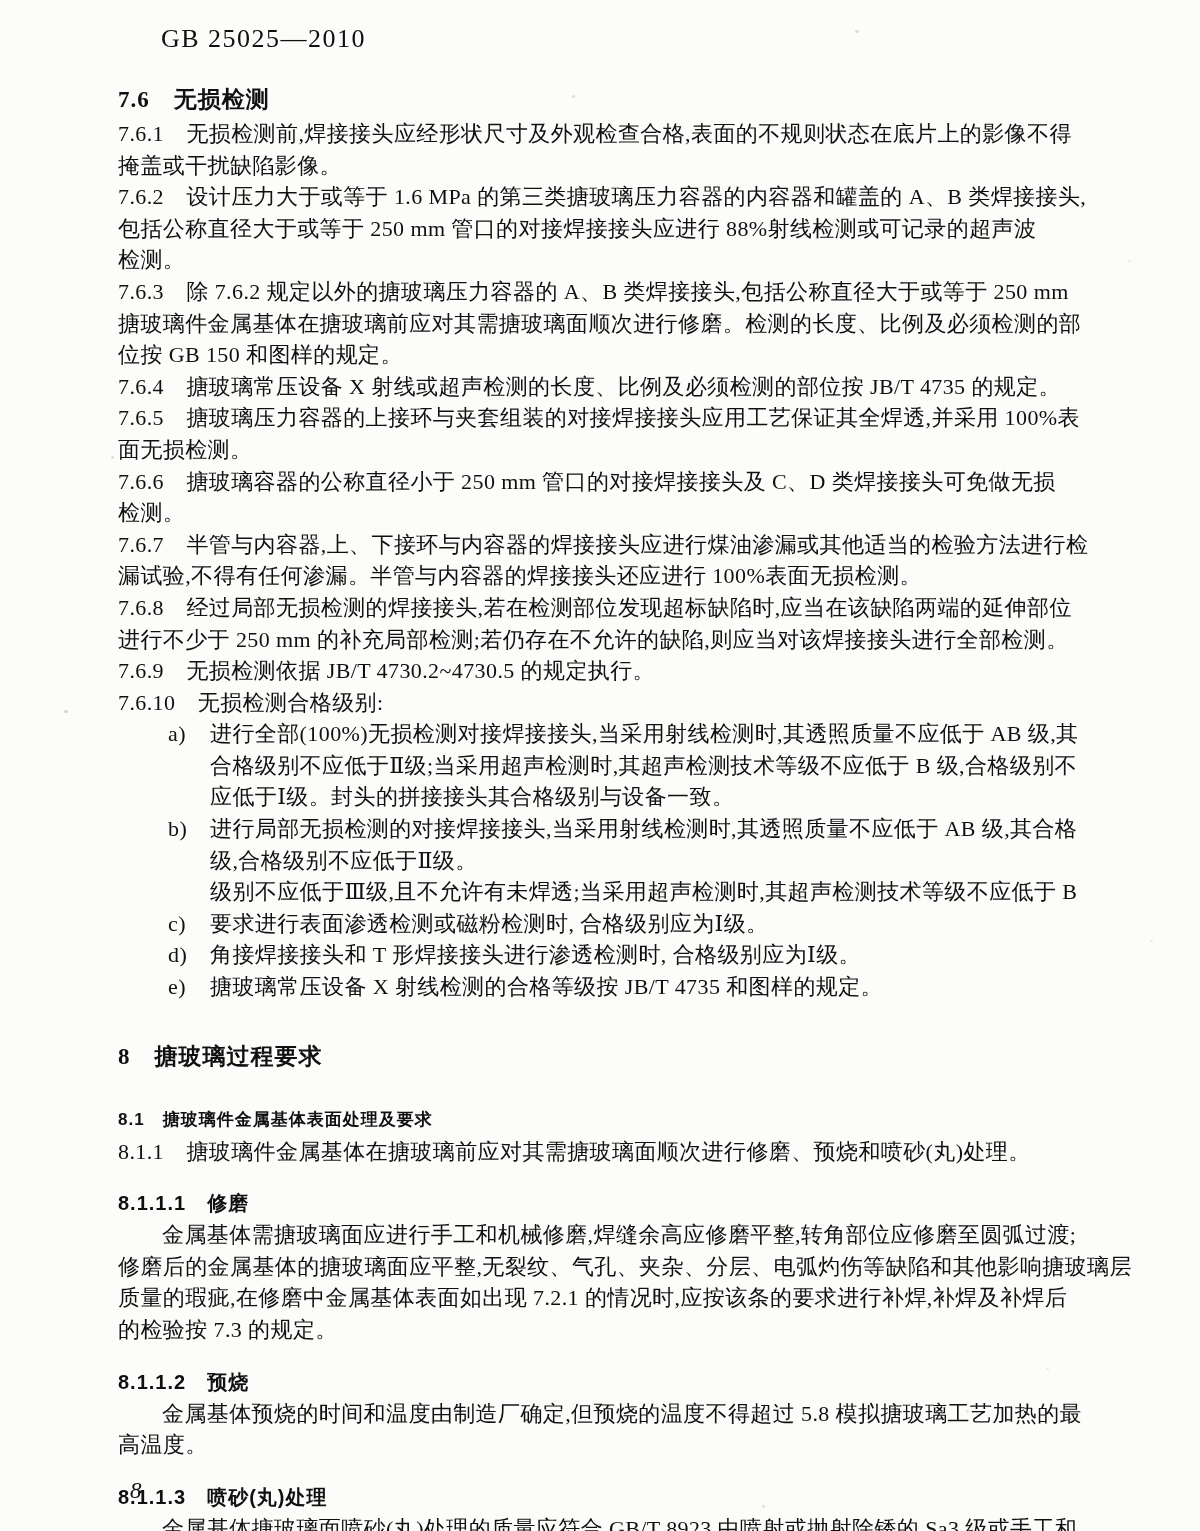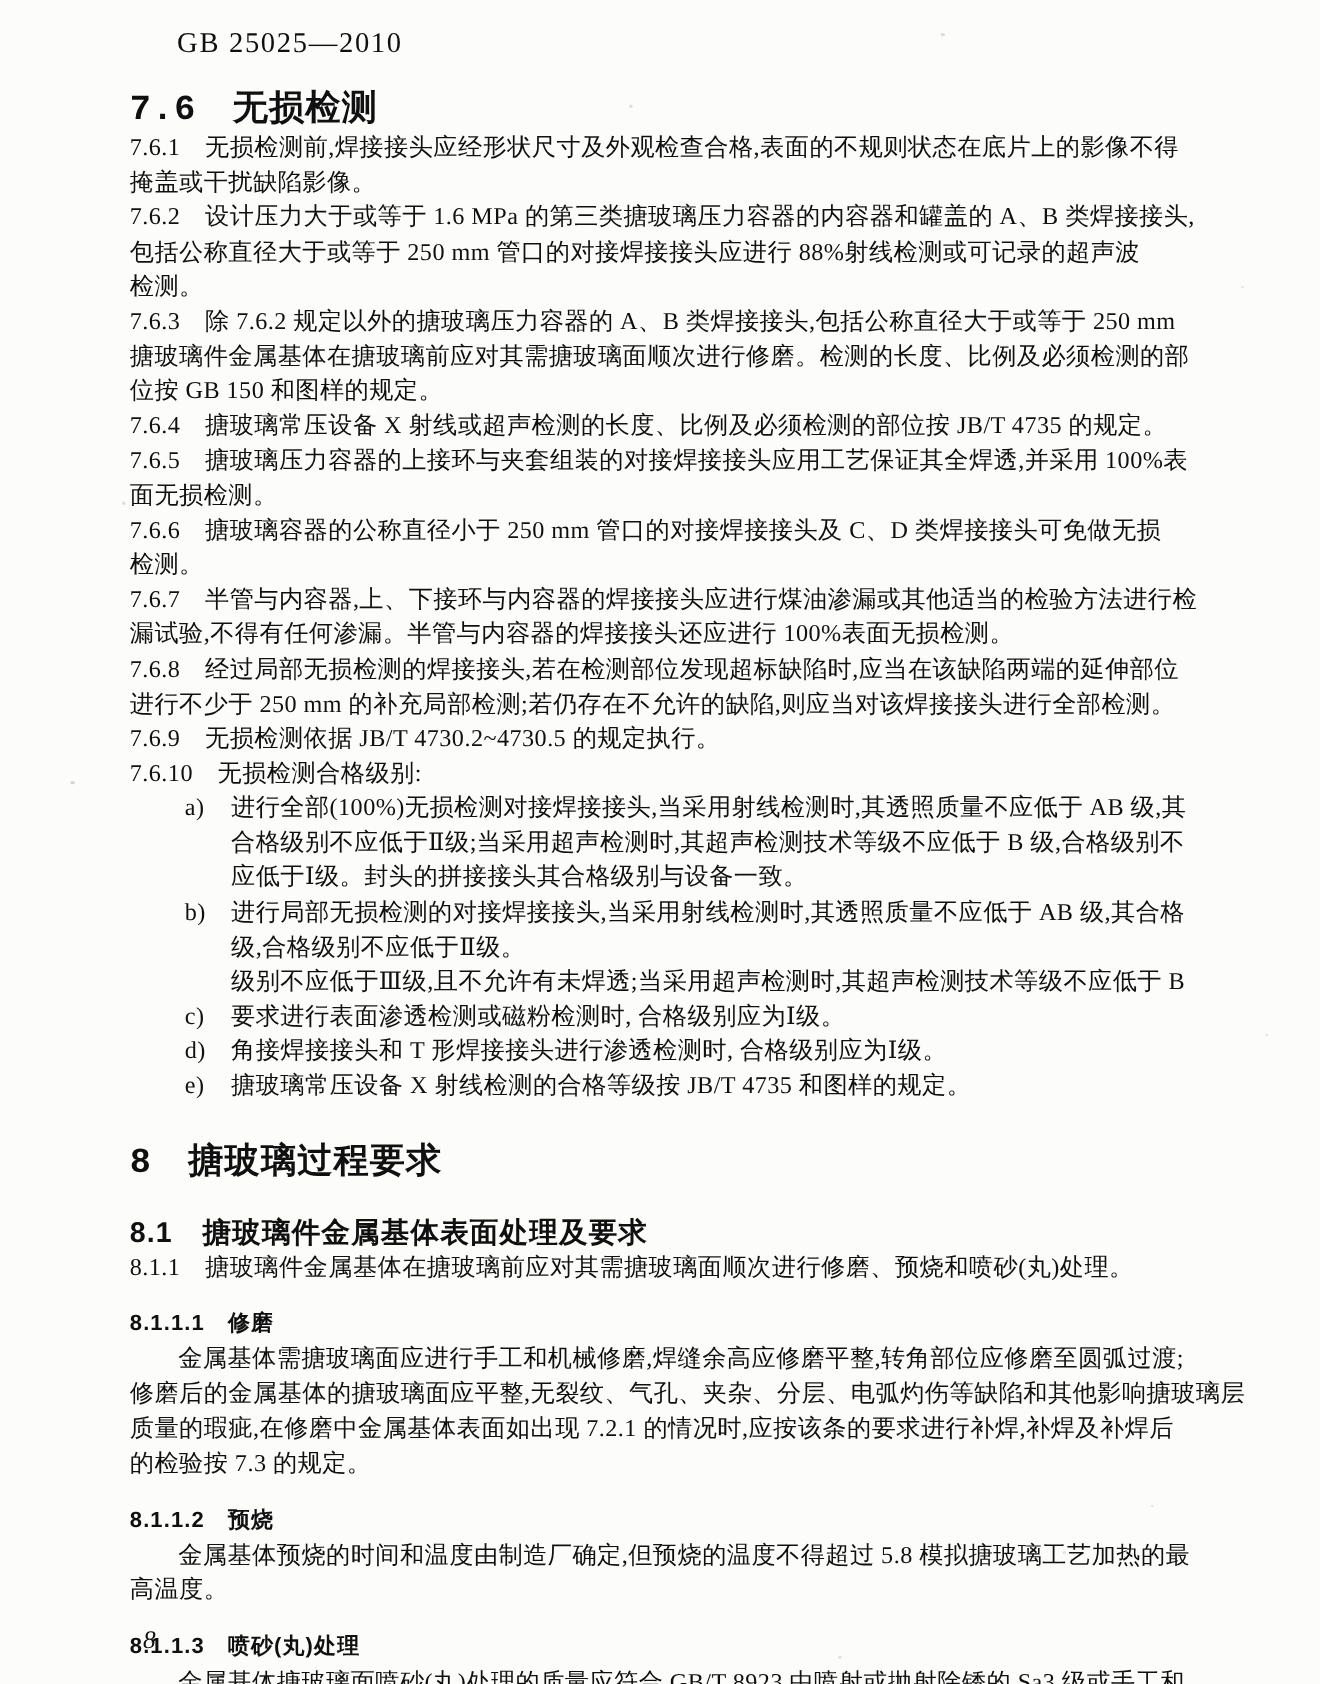--- a/index.html
+++ b/index.html
@@ -18,28 +18,28 @@
     font-weight:400;font-size:26px;letter-spacing:1.5px;
     color:#101010;
     margin-left:44px;
   }
   .content{
     position:absolute;left:118px;top:82px;width:985px;
     font-size:22px;letter-spacing:0.4px;color:#101010;
   }
   .line{height:31.6px;line-height:31.6px;white-space:nowrap;}
   .b-h1{
-    font-family:Liberation Mono, monospace;
-    font-weight:700;font-size:32px;height:36px;line-height:36px;
+    font-family:Liberation Serif, serif;
+    font-weight:700;font-size:23px;height:36px;line-height:36px;
     letter-spacing:1px;white-space:nowrap;
   }
   .b-h1:not(:first-child){margin-top:36px;margin-bottom:29px;}
   .b-h2{
     font-family:"Liberation Sans","DejaVu Sans",sans-serif;
-    font-weight:700;font-size:26px;height:32px;line-height:32px;
+    font-weight:700;font-size:17px;height:32px;line-height:32px;
     letter-spacing:1px;white-space:nowrap;
   }
   .b-h3{
     font-family:"Liberation Sans","DejaVu Sans",sans-serif;
     font-weight:700;font-size:20px;height:32px;line-height:32px;
     margin-top:20px;letter-spacing:1px;white-space:nowrap;
   }
   .b-list{position:relative;padding-left:92px;}
   .b-list .marker{position:absolute;left:50px;}
   .b-cont{padding-left:92px;}

